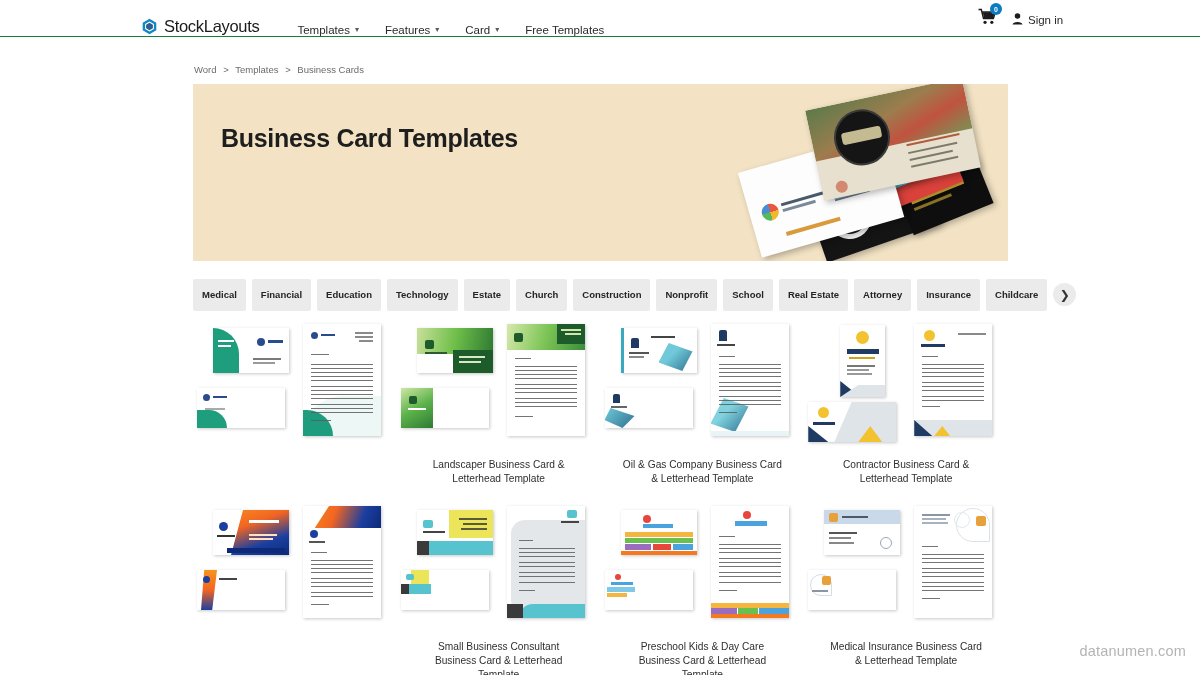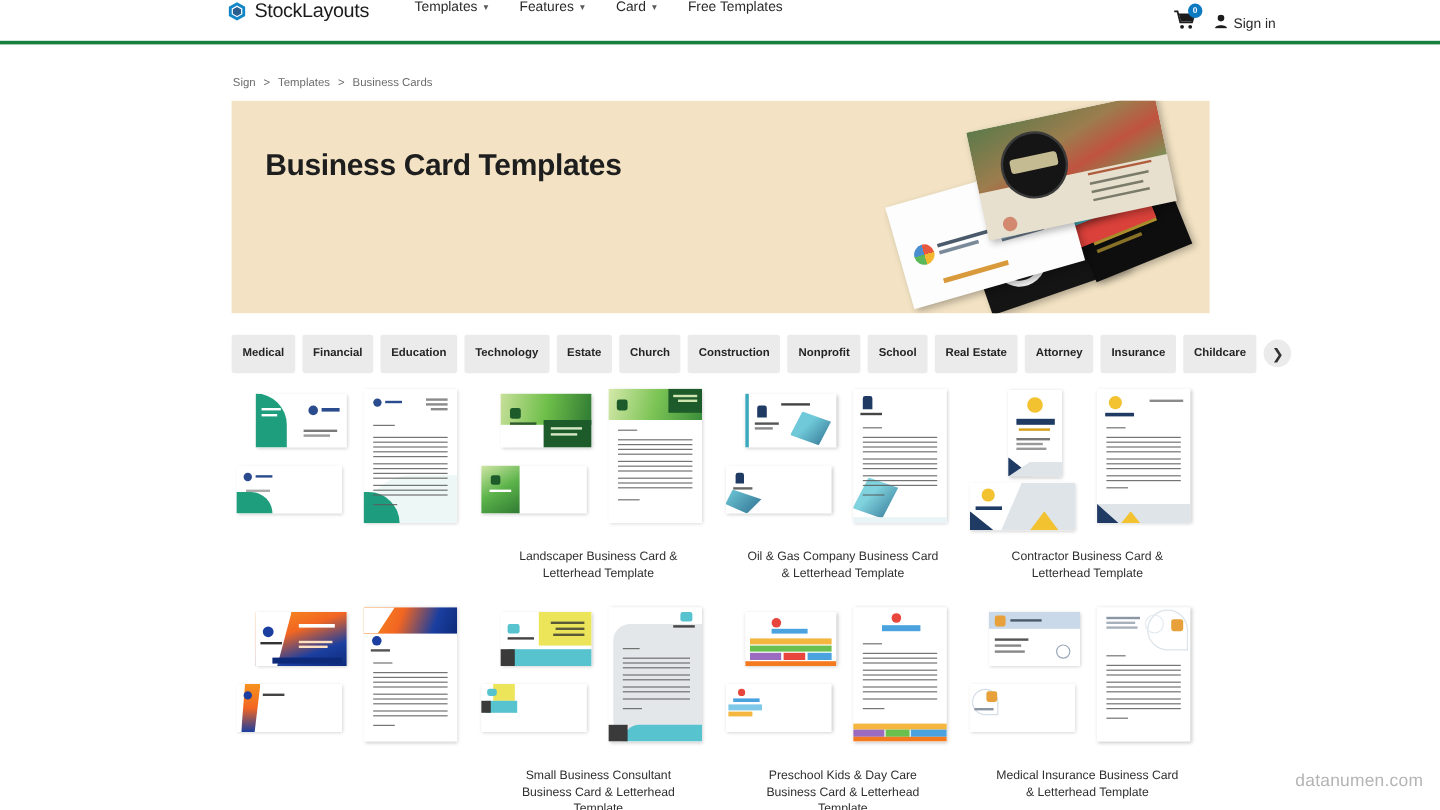--- a/index.html
+++ b/index.html
@@ -8,24 +8,23 @@
     font-family: "Liberation Sans", sans-serif;
     background: #ffffff;
     overflow: hidden;
   }
   .page { position: relative; width: 1200px; height: 675px; background:#fff; }
 
   
   .header {
     height: 37px; width: 1200px;
     background: #fff;
-    border-bottom: 3px solid #15803d;
-    display: flex; align-items: flex-start;
+    border-bottom: 1px solid #15803d;
+    display: flex; align-items: flex-end;
     position: relative;
-    padding-left: 48px;
   }
   .logo-wrap { display: flex; align-items: center; margin-left: 141px; gap: 6px; }
   .logo-mark { width: 17px; height: 17px; position: relative; }
   .logo-text { font-size: 16.5px; font-weight: 400; color: #1b1b1b; letter-spacing: -0.3px; }
 
   .nav { display: flex; align-items: center; margin-left: 25px; gap: 0px; }
   .nav-item {
     font-size: 11.5px; color: #2a2a2a; padding: 0 13px;
     display: flex; align-items: center; gap: 5px; cursor: pointer; white-space: nowrap;
   }
@@ -186,21 +185,21 @@
         <svg width="11" height="12" viewBox="0 0 12 13">
           <circle cx="6" cy="3.3" r="3.0" fill="#1c1c1c"></circle>
           <path d="M0.6 12.6 C0.6 8.9 11.4 8.9 11.4 12.6 Z" fill="#1c1c1c"></path>
         </svg>
       </span>
       <span class="signin-text">Sign in</span>
     </div>
   </div>
 
   <div class="breadcrumb">
-    <span>Sign</span>
+    <span>Word</span>
     <span class="bc-sep">&gt;</span>
     <span>Templates</span>
     <span class="bc-sep">&gt;</span>
     <span>Business Cards</span>
   </div>
 
   <div class="hero">
     <div class="hero-title">Business Card Templates</div>
 
     <div class="hero-art">

